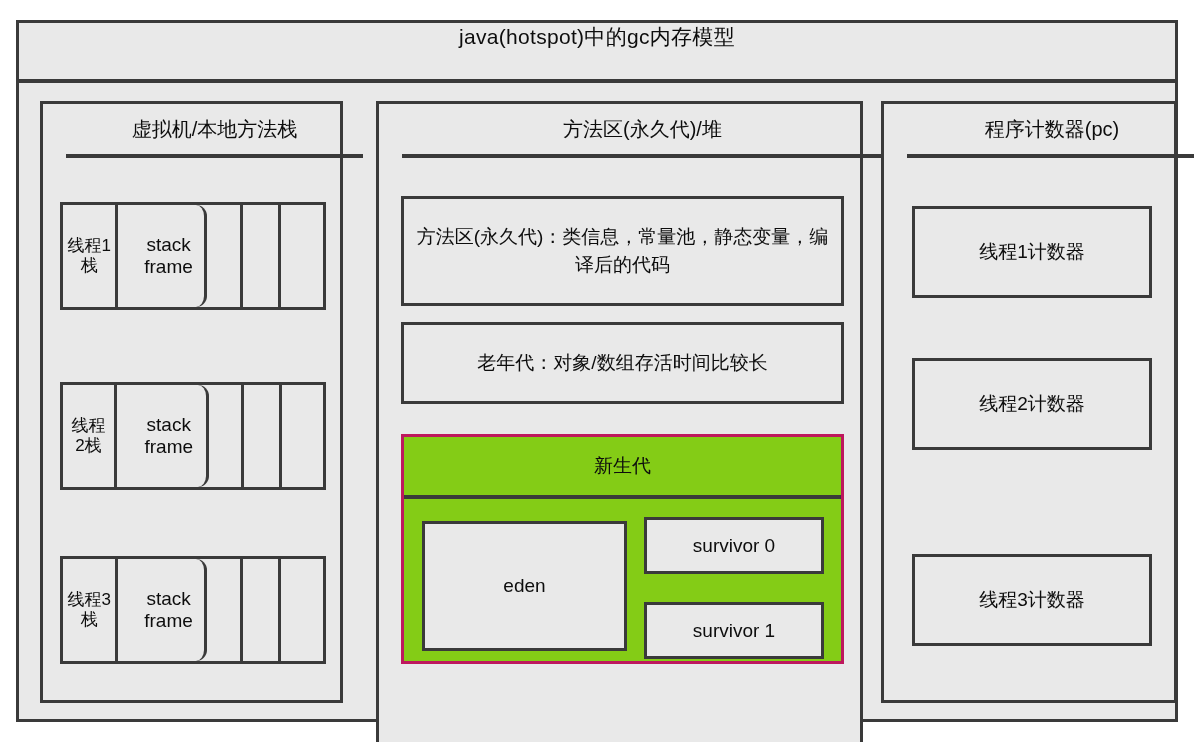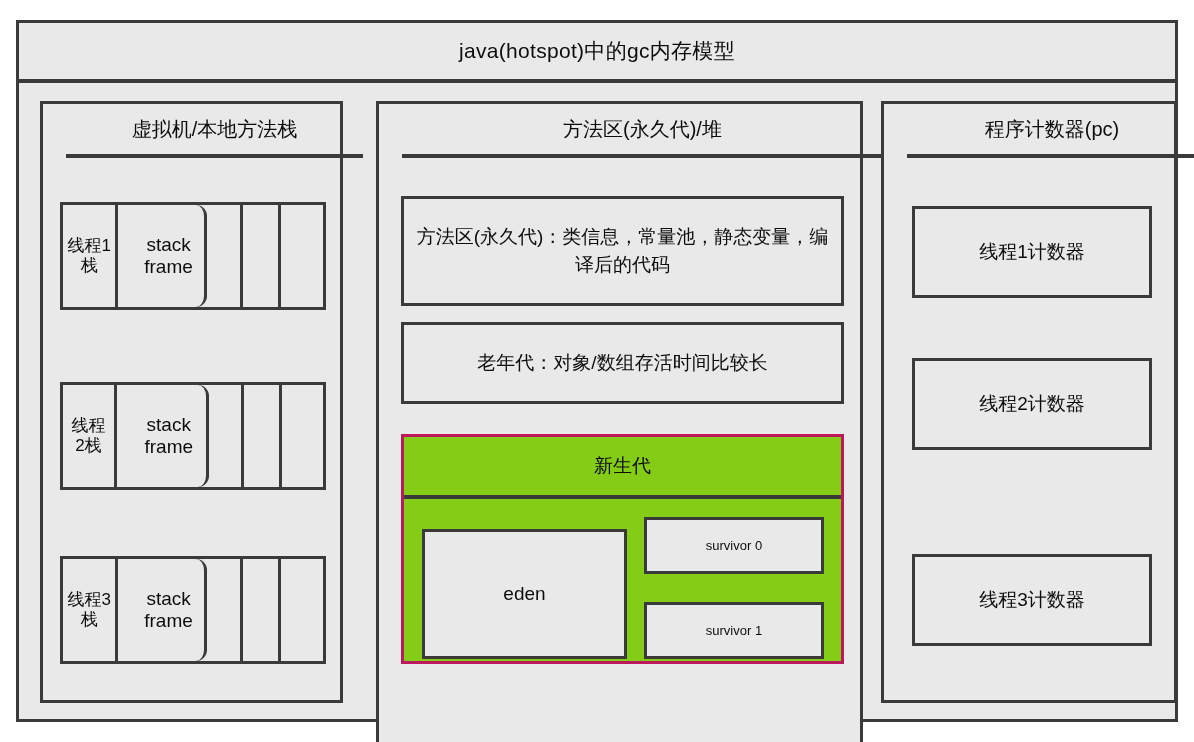--- a/index.html
+++ b/index.html
@@ -34,21 +34,20 @@
 
   
   #root-title {
     position: absolute;
     left: 0; top: 0;
     width: 100%;
     height: 60px;
     border-bottom: 4px solid #3a3a3a;
     box-sizing: border-box;
     display: flex;
-    align-items: center;
     justify-content: center;
   }
   #root-title .t {
     font-size: 21px;
     letter-spacing: .3px;
   }
 
   
   .col {
     
@@ -134,37 +133,37 @@
   #young-head {
     position: absolute;
     left: 0; top: 0; width: 100%; height: 62px;
     border-bottom: 4px solid #3a3a3a;
     box-sizing: border-box;
     display: flex; align-items: center; justify-content: center;
     font-size: 19px;
   }
   #box-eden {
     position: absolute;
-    left: 18px; top: 92px;
+    left: 18px; top: 84px;
     width: 205px; height: 130px;
     border: 3px solid #3a3a3a;
     background: #e9e9e9;
     box-sizing: border-box;
     display: flex; align-items: center; justify-content: center;
     font-size: 19px;
   }
   .surv {
     position: absolute;
     left: 240px;
     width: 180px; height: 57px;
     border: 3px solid #3a3a3a;
     background: #e9e9e9;
     box-sizing: border-box;
     display: flex; align-items: center; justify-content: center;
-    font-size: 13px;
+    font-size: 19px;
   }
   #surv0 { top: 80px; }
   #surv1 { top: 165px; }
 
   
   #col-right { left: 862px; top: 78px; width: 296px; height: 602px; }
 
   .pc-box {
     position: absolute;
     left: 28px;

